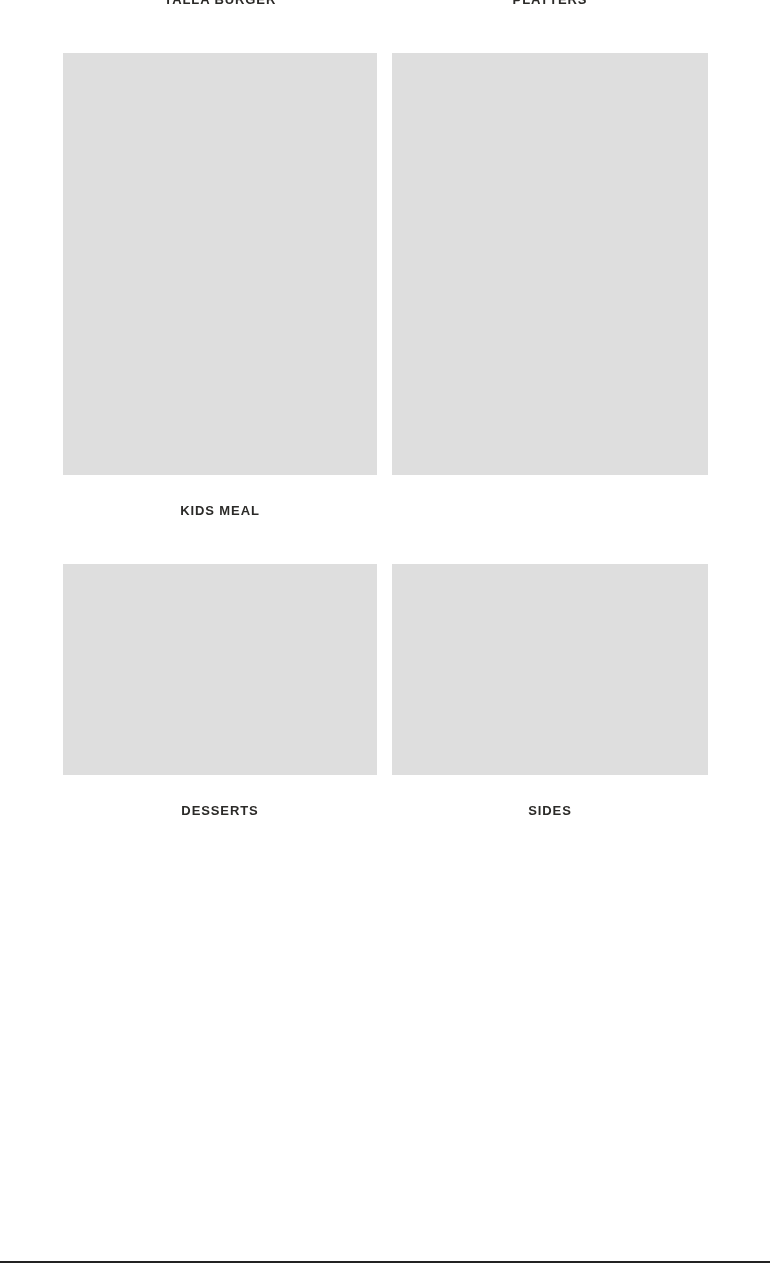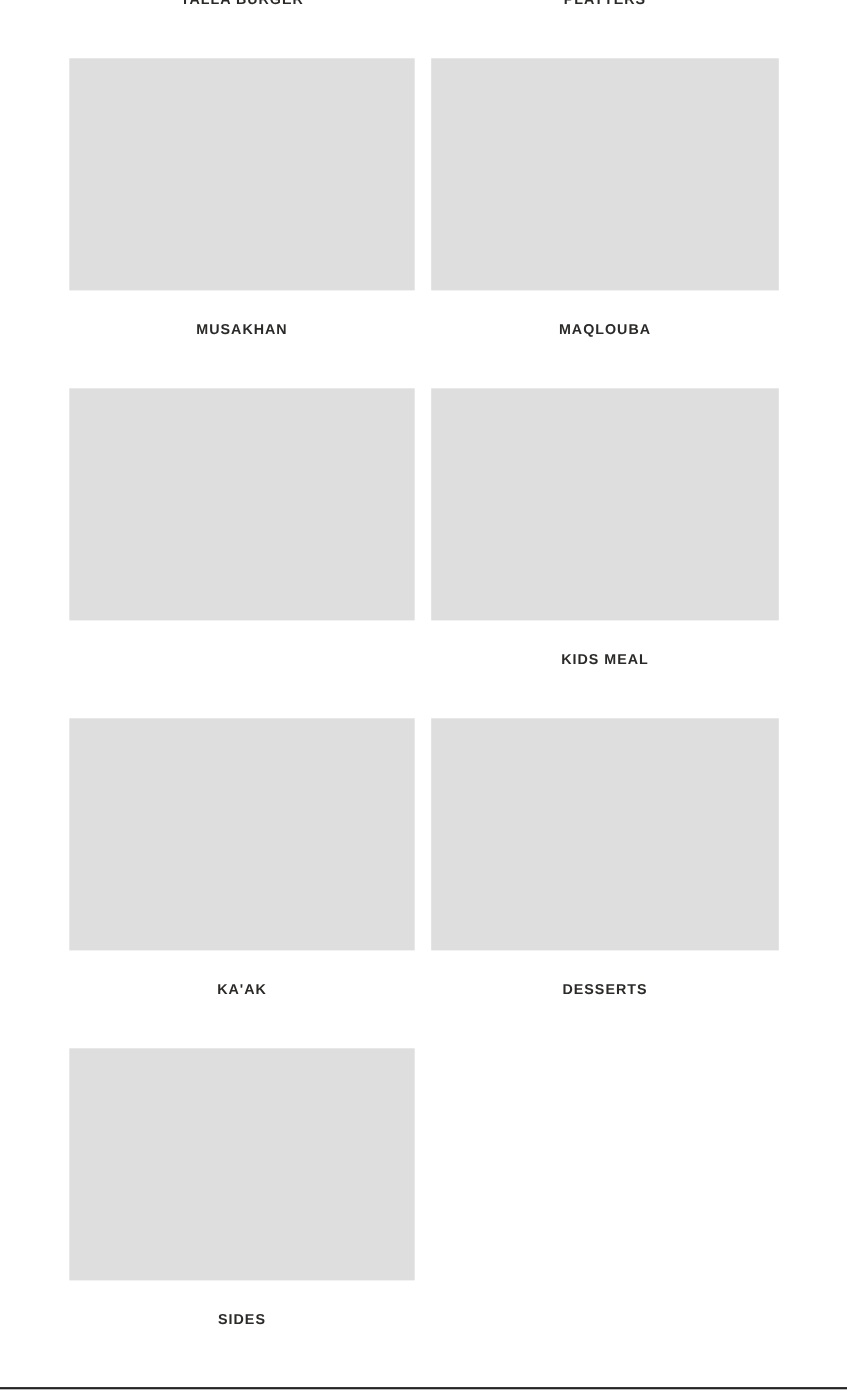--- a/index.html
+++ b/index.html
@@ -90,40 +90,34 @@
       <span class="category-label">YALLA BURGER</span>
     </a>
 
     <a class="category-card is-clipped">
 
       <span class="category-label">PLATTERS</span>
     </a>
 
     <a class="category-card">
       <span class="category-thumb"></span>
-      <span class="category-label">MUSAKHAN</span>
     </a>
 
-    <a class="category-card">
-      <span class="category-thumb"></span>
-      <span class="category-label">MAQLOUBA</span>
-    </a>
 
     <a class="category-card">
       <span class="category-thumb"></span>
     </a>
 
     <a class="category-card">
       <span class="category-thumb"></span>
       <span class="category-label">KIDS MEAL</span>
     </a>
 
     <a class="category-card">
       <span class="category-thumb"></span>
-      <span class="category-label">KA'AK</span>
     </a>
 
     <a class="category-card">
       <span class="category-thumb"></span>
       <span class="category-label">DESSERTS</span>
     </a>
 
     <a class="category-card">
       <span class="category-thumb"></span>
       <span class="category-label">SIDES</span>

